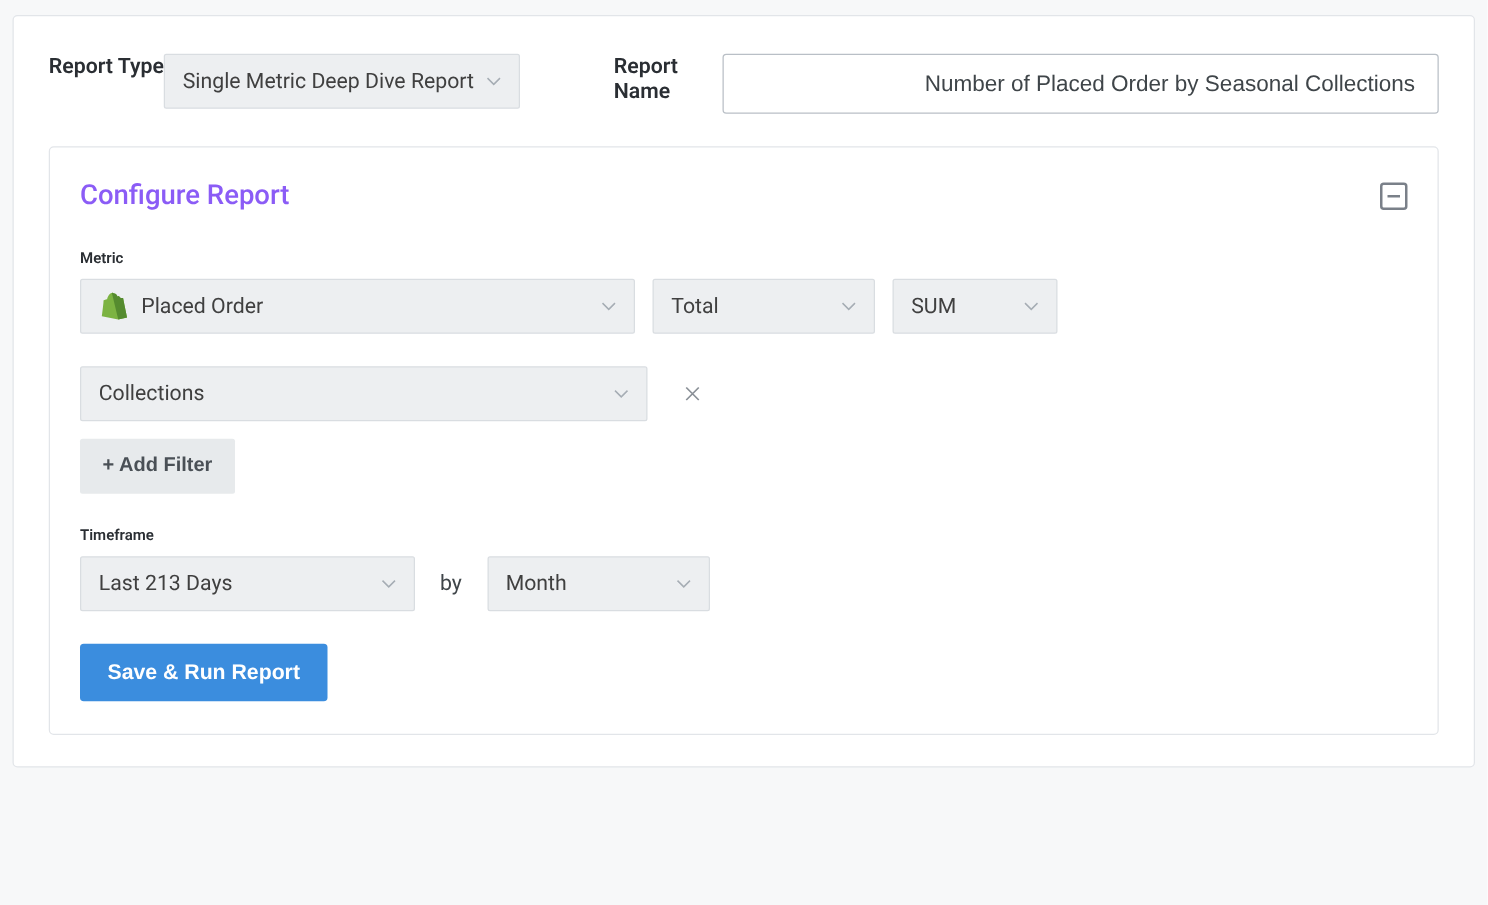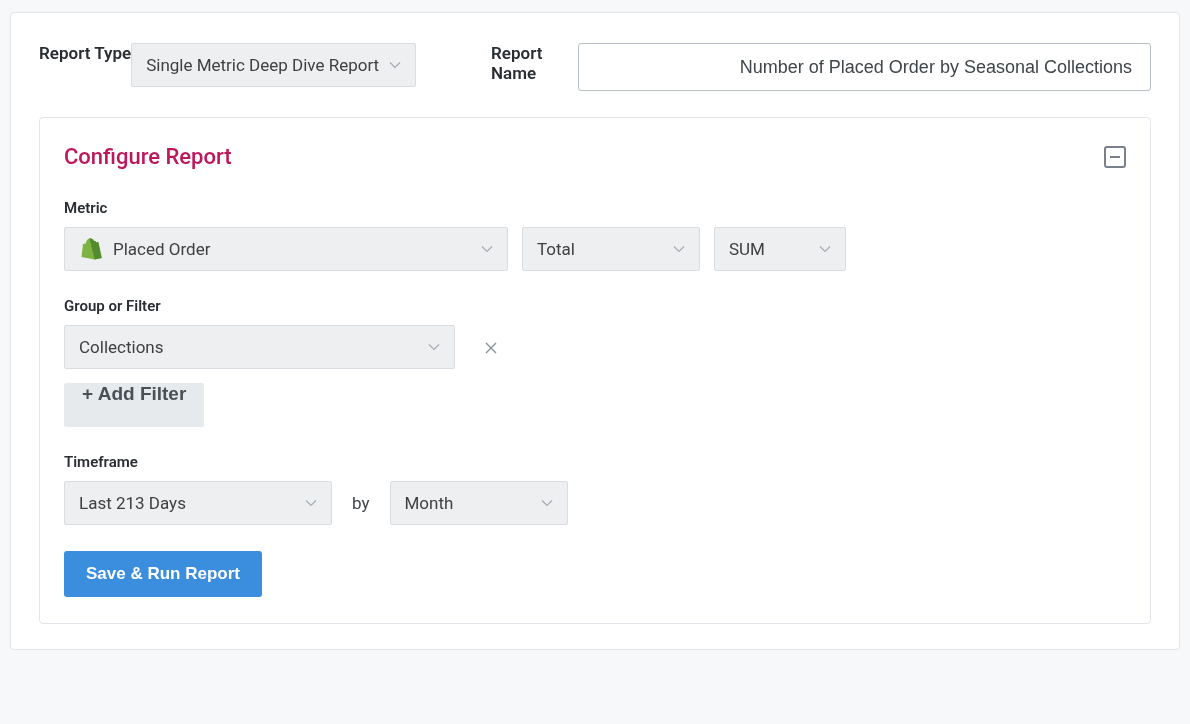--- a/index.html
+++ b/index.html
@@ -22,21 +22,21 @@
   }
   .field-group { display: flex; flex-direction: row; }
   .label {
     font-weight: 600;
     font-size: 17px;
     color: #2a2e33;
     margin-bottom: 10px;
   }
   .label-sub {
     font-weight: 600;
-    font-size: 15px;
+    font-size: 12px;
     color: #2a2e33;
     margin-bottom: 10px;
   }
   .select {
     background: #edeff1;
     border: 1px solid #d9dde1;
     border-radius: 2px;
     height: 44px;
     display: flex;
     align-items: center;
@@ -71,21 +71,21 @@
   }
   .config-header {
     display: flex;
     justify-content: space-between;
     align-items: center;
     margin-bottom: 30px;
   }
   .config-title {
     font-size: 22px;
     font-weight: 500;
-    color: #be185d;
+    color: #8b5cf6;
   }
   .collapse-btn {
     width: 22px;
     height: 22px;
     border: 2px solid #7a8089;
     border-radius: 3px;
     display: flex;
     align-items: center;
     justify-content: center;
     cursor: pointer;
@@ -118,25 +118,26 @@
     cursor: pointer;
     padding: 0 6px;
     margin-left: 10px;
   }
   .btn-grey {
     background: #e7eaec;
     border: none;
     border-radius: 2px;
     height: 44px;
     padding: 0 18px;
-    font-size: 19px;
+    font-size: 16px;
     font-weight: 600;
     color: #4a5056;
     cursor: pointer;
     display: inline-flex;
+    align-items: center;
   }
   .by-text {
     font-size: 17px;
     color: #3f4549;
     padding: 0 6px;
   }
   .btn-primary {
     background: #3b8dde;
     border: none;
     border-radius: 3px;
@@ -148,21 +149,21 @@
     cursor: pointer;
     display: inline-flex;
     align-items: center;
     text-align: center;
   }
   .w-report-type { width: 432px; }
   .w-report-name { flex: 1; }
   .w-metric { width: 444px; }
   .w-total { width: 178px; }
   .w-sum { width: 132px; }
-  .w-collections { width: 391px; }
+  .w-collections { width: 454px; }
   .w-timeframe { width: 268px; }
   .w-month { width: 178px; }
 </style>
 </head>
 <body>
 
 <div class="panel">
 
   <div class="row">
 
@@ -226,21 +227,20 @@
             <svg width="12" height="8" viewBox="0 0 12 8">
                 <path d="M1 1.5 L6 6.5 L11 1.5" fill="none" stroke="currentColor" stroke-width="1.2"></path>
               </svg>
           </span>
         </div>
       </div>
     </div>
 
     
     <div class="section">
-      <div class="label-sub">Group or Filter</div>
       <div class="controls-row" style="margin-bottom:14px;">
         <div class="select w-collections">
           <span>Collections</span>
           <span class="caret">
             <svg width="12" height="8" viewBox="0 0 12 8">
                 <path d="M1 1.5 L6 6.5 L11 1.5" fill="none" stroke="currentColor" stroke-width="1.2"></path>
               </svg>
           </span>
         </div>
         <span class="close-x">

